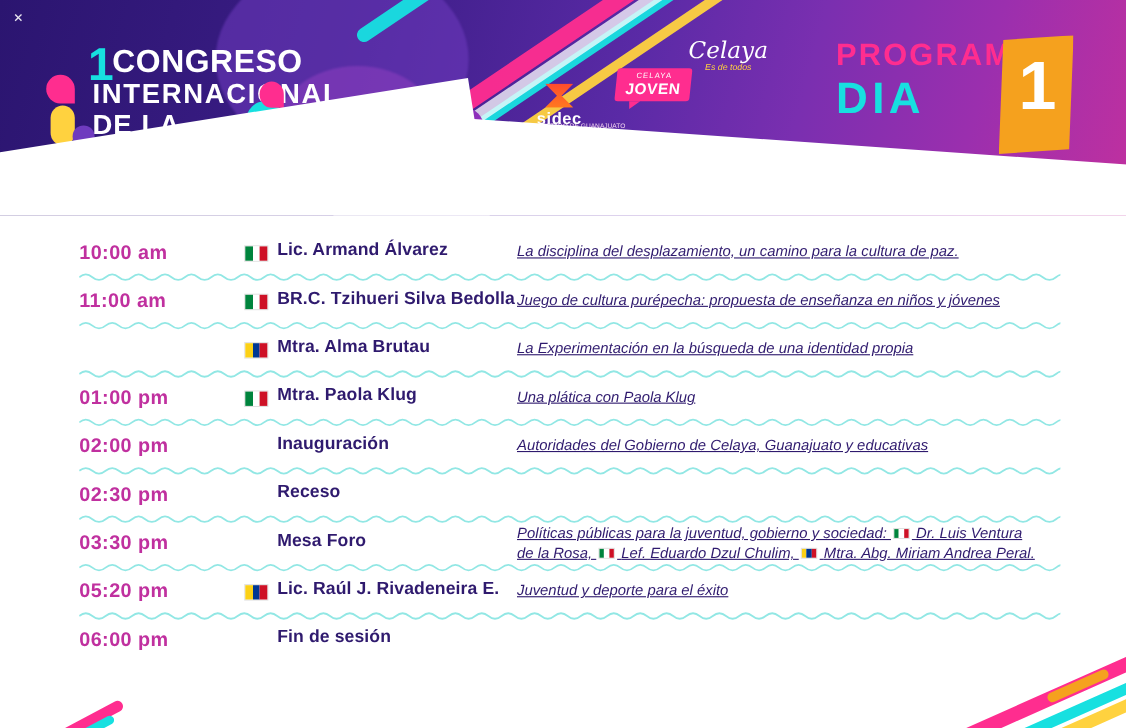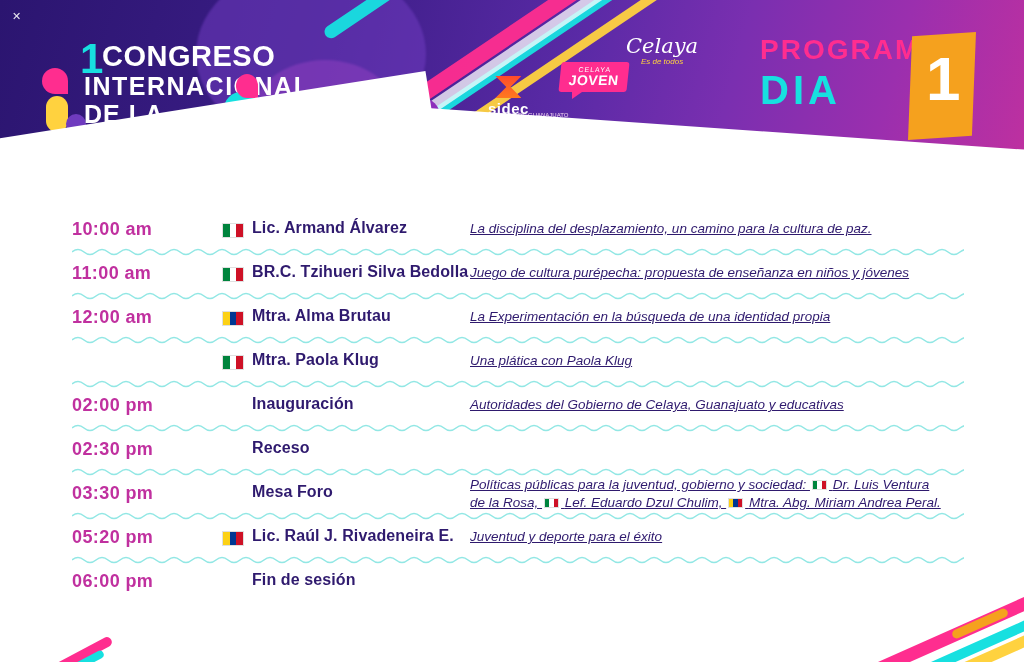--- a/index.html
+++ b/index.html
@@ -231,35 +231,35 @@
       </span>
       <div class="speaker">BR.C. Tzihueri Silva Bedolla</div>
       <div class="topic">Juego de cultura purépecha: propuesta de enseñanza en niños y jóvenes</div>
       <div class="sep wavy">
         <svg width="892" height="9" viewBox="0 0 892 9">
           <path d="M0 4 q 6 -5 12 0 q 6 5 12 0 q 6 -5 12 0 q 6 5 12 0 q 6 -5 12 0 q 6 5 12 0 q 6 -5 12 0 q 6 5 12 0 q 6 -5 12 0 q 6 5 12 0 q 6 -5 12 0 q 6 5 12 0 q 6 -5 12 0 q 6 5 12 0 q 6 -5 12 0 q 6 5 12 0 q 6 -5 12 0 q 6 5 12 0 q 6 -5 12 0 q 6 5 12 0 q 6 -5 12 0 q 6 5 12 0 q 6 -5 12 0 q 6 5 12 0 q 6 -5 12 0 q 6 5 12 0 q 6 -5 12 0 q 6 5 12 0 q 6 -5 12 0 q 6 5 12 0 q 6 -5 12 0 q 6 5 12 0 q 6 -5 12 0 q 6 5 12 0 q 6 -5 12 0 q 6 5 12 0 q 6 -5 12 0 q 6 5 12 0 q 6 -5 12 0 q 6 5 12 0 q 6 -5 12 0 q 6 5 12 0 q 6 -5 12 0 q 6 5 12 0 q 6 -5 12 0 q 6 5 12 0 q 6 -5 12 0 q 6 5 12 0 q 6 -5 12 0 q 6 5 12 0 q 6 -5 12 0 q 6 5 12 0 q 6 -5 12 0 q 6 5 12 0 q 6 -5 12 0 q 6 5 12 0 q 6 -5 12 0 q 6 5 12 0 q 6 -5 12 0 q 6 5 12 0 q 6 -5 12 0 q 6 5 12 0 q 6 -5 12 0 q 6 5 12 0 q 6 -5 12 0 q 6 5 12 0 q 6 -5 12 0 q 6 5 12 0 q 6 -5 12 0 q 6 5 12 0 q 6 -5 12 0 q 6 5 12 0 q 6 -5 12 0 q 6 5 12 0 q 6 -5 12 0 q 6 5 12 0 q 6 -5 12 0 q 6 5 12 0 q 6 -5 12 0 q 6 5 12 0 q 6 -5 12 0 q 6 5 12 0 q 6 -5 12 0 q 6 5 12 0 q 6 -5 12 0 q 6 5 12 0 q 6 -5 12 0 q 6 5 12 0 q 6 -5 12 0 q 6 5 12 0 q 6 -5 12 0 q 6 5 12 0 q 6 -5 12 0 q 6 5 12 0 q 6 -5 12 0 q 6 5 12 0 q 6 -5 12 0 q 6 5 12 0 q 6 -5 12 0 q 6 5 12 0 q 6 -5 12 0 q 6 5 12 0 q 6 -5 12 0 q 6 5 12 0 q 6 -5 12 0 q 6 5 12 0 q 6 -5 12 0 q 6 5 12 0 q 6 -5 12 0 q 6 5 12 0 q 6 -5 12 0 q 6 5 12 0 q 6 -5 12 0 q 6 5 12 0 q 6 -5 12 0 q 6 5 12 0 q 6 -5 12 0 q 6 5 12 0 q 6 -5 12 0 q 6 5 12 0 q 6 -5 12 0 q 6 5 12 0 q 6 -5 12 0 q 6 5 12 0 q 6 -5 12 0 q 6 5 12 0 q 6 -5 12 0 q 6 5 12 0 q 6 -5 12 0 q 6 5 12 0 q 6 -5 12 0 q 6 5 12 0 q 6 -5 12 0 q 6 5 12 0 q 6 -5 12 0 q 6 5 12 0 q 6 -5 12 0 q 6 5 12 0 q 6 -5 12 0 q 6 5 12 0 q 6 -5 12 0 q 6 5 12 0 q 6 -5 12 0 q 6 5 12 0 q 6 -5 12 0 q 6 5 12 0 q 6 -5 12 0 q 6 5 12 0 q 6 -5 12 0 q 6 5 12 0 q 6 -5 12 0 q 6 5 12 0 q 6 -5 12 0 q 6 5 12 0 q 6 -5 12 0 q 6 5 12 0 q 6 -5 12 0 q 6 5 12 0 q 6 -5 12 0 q 6 5 12 0 " fill="none" stroke="#7fe3e0" stroke-width="1.6"></path>
         </svg>
       </div>
     </div>
     <div class="row">
-      <div class="time">12:00 am</div>
       <span class="flag">
         <span style="background:#fcd116"></span>
         <span style="background:#003893"></span>
         <span style="background:#ce1126"></span>
       </span>
       <div class="speaker">Mtra. Alma Brutau</div>
       <div class="topic">La Experimentación en la búsqueda de una identidad propia</div>
       <div class="sep wavy">
         <svg width="892" height="9" viewBox="0 0 892 9">
           <path d="M0 4 q 6 -5 12 0 q 6 5 12 0 q 6 -5 12 0 q 6 5 12 0 q 6 -5 12 0 q 6 5 12 0 q 6 -5 12 0 q 6 5 12 0 q 6 -5 12 0 q 6 5 12 0 q 6 -5 12 0 q 6 5 12 0 q 6 -5 12 0 q 6 5 12 0 q 6 -5 12 0 q 6 5 12 0 q 6 -5 12 0 q 6 5 12 0 q 6 -5 12 0 q 6 5 12 0 q 6 -5 12 0 q 6 5 12 0 q 6 -5 12 0 q 6 5 12 0 q 6 -5 12 0 q 6 5 12 0 q 6 -5 12 0 q 6 5 12 0 q 6 -5 12 0 q 6 5 12 0 q 6 -5 12 0 q 6 5 12 0 q 6 -5 12 0 q 6 5 12 0 q 6 -5 12 0 q 6 5 12 0 q 6 -5 12 0 q 6 5 12 0 q 6 -5 12 0 q 6 5 12 0 q 6 -5 12 0 q 6 5 12 0 q 6 -5 12 0 q 6 5 12 0 q 6 -5 12 0 q 6 5 12 0 q 6 -5 12 0 q 6 5 12 0 q 6 -5 12 0 q 6 5 12 0 q 6 -5 12 0 q 6 5 12 0 q 6 -5 12 0 q 6 5 12 0 q 6 -5 12 0 q 6 5 12 0 q 6 -5 12 0 q 6 5 12 0 q 6 -5 12 0 q 6 5 12 0 q 6 -5 12 0 q 6 5 12 0 q 6 -5 12 0 q 6 5 12 0 q 6 -5 12 0 q 6 5 12 0 q 6 -5 12 0 q 6 5 12 0 q 6 -5 12 0 q 6 5 12 0 q 6 -5 12 0 q 6 5 12 0 q 6 -5 12 0 q 6 5 12 0 q 6 -5 12 0 q 6 5 12 0 q 6 -5 12 0 q 6 5 12 0 q 6 -5 12 0 q 6 5 12 0 q 6 -5 12 0 q 6 5 12 0 q 6 -5 12 0 q 6 5 12 0 q 6 -5 12 0 q 6 5 12 0 q 6 -5 12 0 q 6 5 12 0 q 6 -5 12 0 q 6 5 12 0 q 6 -5 12 0 q 6 5 12 0 q 6 -5 12 0 q 6 5 12 0 q 6 -5 12 0 q 6 5 12 0 q 6 -5 12 0 q 6 5 12 0 q 6 -5 12 0 q 6 5 12 0 q 6 -5 12 0 q 6 5 12 0 q 6 -5 12 0 q 6 5 12 0 q 6 -5 12 0 q 6 5 12 0 q 6 -5 12 0 q 6 5 12 0 q 6 -5 12 0 q 6 5 12 0 q 6 -5 12 0 q 6 5 12 0 q 6 -5 12 0 q 6 5 12 0 q 6 -5 12 0 q 6 5 12 0 q 6 -5 12 0 q 6 5 12 0 q 6 -5 12 0 q 6 5 12 0 q 6 -5 12 0 q 6 5 12 0 q 6 -5 12 0 q 6 5 12 0 q 6 -5 12 0 q 6 5 12 0 q 6 -5 12 0 q 6 5 12 0 q 6 -5 12 0 q 6 5 12 0 q 6 -5 12 0 q 6 5 12 0 q 6 -5 12 0 q 6 5 12 0 q 6 -5 12 0 q 6 5 12 0 q 6 -5 12 0 q 6 5 12 0 q 6 -5 12 0 q 6 5 12 0 q 6 -5 12 0 q 6 5 12 0 q 6 -5 12 0 q 6 5 12 0 q 6 -5 12 0 q 6 5 12 0 q 6 -5 12 0 q 6 5 12 0 q 6 -5 12 0 q 6 5 12 0 q 6 -5 12 0 q 6 5 12 0 q 6 -5 12 0 q 6 5 12 0 q 6 -5 12 0 q 6 5 12 0 q 6 -5 12 0 q 6 5 12 0 q 6 -5 12 0 q 6 5 12 0 " fill="none" stroke="#7fe3e0" stroke-width="1.6"></path>
         </svg>
       </div>
     </div>
     <div class="row">
+      <div class="time">01:00 pm</div>
       <span class="flag">
         <span style="background:#00843d"></span>
         <span style="background:#ffffff"></span>
         <span style="background:#ce1126"></span>
       </span>
       <div class="speaker">Mtra. Paola Klug</div>
       <div class="topic">Una plática con Paola Klug</div>
       <div class="sep wavy">
         <svg width="892" height="9" viewBox="0 0 892 9">
           <path d="M0 4 q 6 -5 12 0 q 6 5 12 0 q 6 -5 12 0 q 6 5 12 0 q 6 -5 12 0 q 6 5 12 0 q 6 -5 12 0 q 6 5 12 0 q 6 -5 12 0 q 6 5 12 0 q 6 -5 12 0 q 6 5 12 0 q 6 -5 12 0 q 6 5 12 0 q 6 -5 12 0 q 6 5 12 0 q 6 -5 12 0 q 6 5 12 0 q 6 -5 12 0 q 6 5 12 0 q 6 -5 12 0 q 6 5 12 0 q 6 -5 12 0 q 6 5 12 0 q 6 -5 12 0 q 6 5 12 0 q 6 -5 12 0 q 6 5 12 0 q 6 -5 12 0 q 6 5 12 0 q 6 -5 12 0 q 6 5 12 0 q 6 -5 12 0 q 6 5 12 0 q 6 -5 12 0 q 6 5 12 0 q 6 -5 12 0 q 6 5 12 0 q 6 -5 12 0 q 6 5 12 0 q 6 -5 12 0 q 6 5 12 0 q 6 -5 12 0 q 6 5 12 0 q 6 -5 12 0 q 6 5 12 0 q 6 -5 12 0 q 6 5 12 0 q 6 -5 12 0 q 6 5 12 0 q 6 -5 12 0 q 6 5 12 0 q 6 -5 12 0 q 6 5 12 0 q 6 -5 12 0 q 6 5 12 0 q 6 -5 12 0 q 6 5 12 0 q 6 -5 12 0 q 6 5 12 0 q 6 -5 12 0 q 6 5 12 0 q 6 -5 12 0 q 6 5 12 0 q 6 -5 12 0 q 6 5 12 0 q 6 -5 12 0 q 6 5 12 0 q 6 -5 12 0 q 6 5 12 0 q 6 -5 12 0 q 6 5 12 0 q 6 -5 12 0 q 6 5 12 0 q 6 -5 12 0 q 6 5 12 0 q 6 -5 12 0 q 6 5 12 0 q 6 -5 12 0 q 6 5 12 0 q 6 -5 12 0 q 6 5 12 0 q 6 -5 12 0 q 6 5 12 0 q 6 -5 12 0 q 6 5 12 0 q 6 -5 12 0 q 6 5 12 0 q 6 -5 12 0 q 6 5 12 0 q 6 -5 12 0 q 6 5 12 0 q 6 -5 12 0 q 6 5 12 0 q 6 -5 12 0 q 6 5 12 0 q 6 -5 12 0 q 6 5 12 0 q 6 -5 12 0 q 6 5 12 0 q 6 -5 12 0 q 6 5 12 0 q 6 -5 12 0 q 6 5 12 0 q 6 -5 12 0 q 6 5 12 0 q 6 -5 12 0 q 6 5 12 0 q 6 -5 12 0 q 6 5 12 0 q 6 -5 12 0 q 6 5 12 0 q 6 -5 12 0 q 6 5 12 0 q 6 -5 12 0 q 6 5 12 0 q 6 -5 12 0 q 6 5 12 0 q 6 -5 12 0 q 6 5 12 0 q 6 -5 12 0 q 6 5 12 0 q 6 -5 12 0 q 6 5 12 0 q 6 -5 12 0 q 6 5 12 0 q 6 -5 12 0 q 6 5 12 0 q 6 -5 12 0 q 6 5 12 0 q 6 -5 12 0 q 6 5 12 0 q 6 -5 12 0 q 6 5 12 0 q 6 -5 12 0 q 6 5 12 0 q 6 -5 12 0 q 6 5 12 0 q 6 -5 12 0 q 6 5 12 0 q 6 -5 12 0 q 6 5 12 0 q 6 -5 12 0 q 6 5 12 0 q 6 -5 12 0 q 6 5 12 0 q 6 -5 12 0 q 6 5 12 0 q 6 -5 12 0 q 6 5 12 0 q 6 -5 12 0 q 6 5 12 0 q 6 -5 12 0 q 6 5 12 0 q 6 -5 12 0 q 6 5 12 0 q 6 -5 12 0 q 6 5 12 0 q 6 -5 12 0 q 6 5 12 0 " fill="none" stroke="#7fe3e0" stroke-width="1.6"></path>

